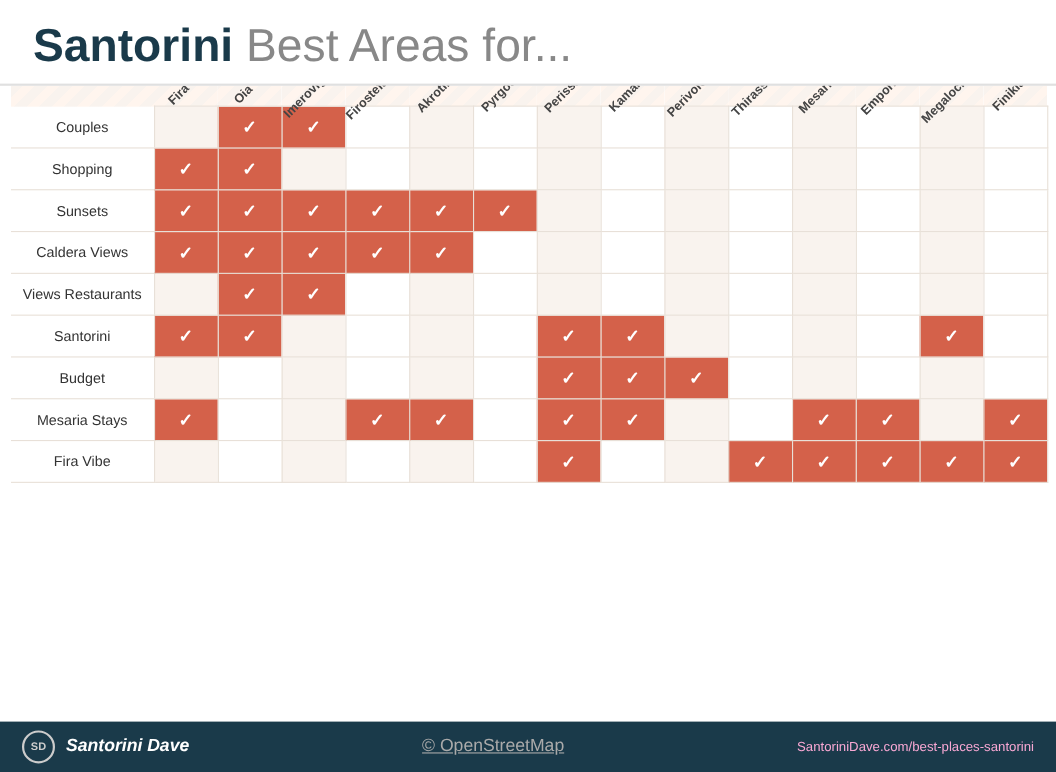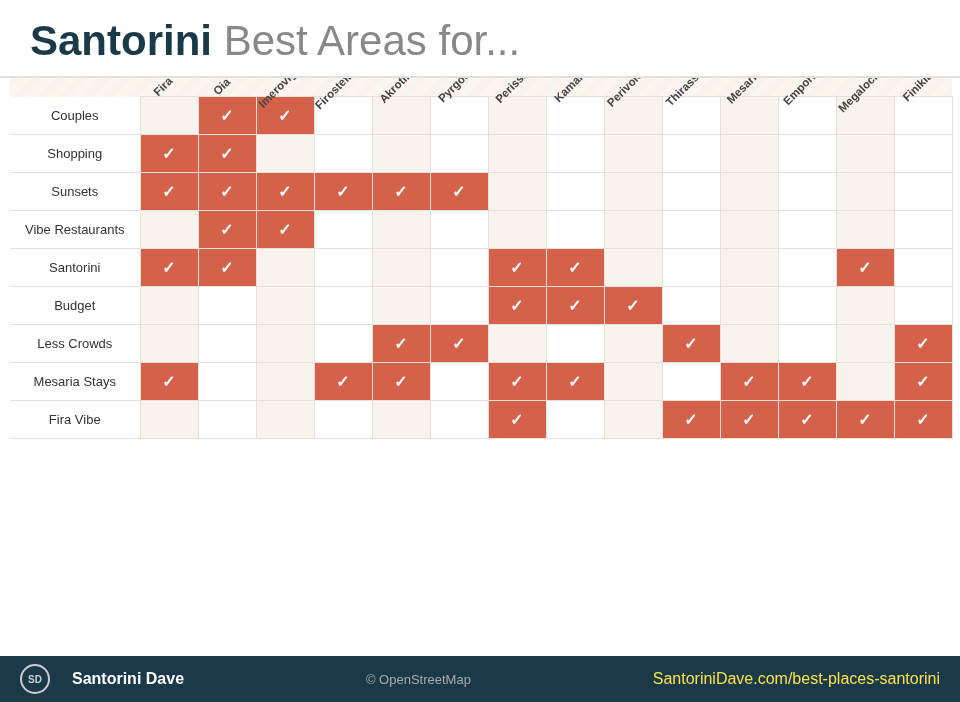--- a/index.html
+++ b/index.html
@@ -109,47 +109,49 @@
       color: #ccc;
       padding: 8px 20px;
       display: flex;
       align-items: center;
       justify-content: space-between;
       height: 46px;
     }
     .footer-left {
       display: flex;
       align-items: center;
-      gap: 22px;
+      gap: 10px;
     }
     .footer-logo {
       width: 30px;
       height: 30px;
       border-radius: 50%;
       background: #1a3a4a;
       border: 2px solid #ccc;
       display: flex;
       align-items: center;
       justify-content: center;
       font-size: 10px;
       color: #ccc;
       font-weight: bold;
     }
     .footer-brand {
       font-size: 16px;
       font-weight: 700;
       color: #fff;
+      font-style: italic;
     }
     .footer-center {
-      font-size: 13px;
+      font-size: 16px;
       color: #aaa;
+      text-decoration: underline;
     }
     .footer-right {
-      font-size: 16px;
-      color: #fde047;
+      font-size: 12px;
+      color: #f9a8d4;
     }
 
     
     .col-headers-bg {
       background: repeating-linear-gradient(
         -45deg,
         #f9f3ee,
         #f9f3ee 8px,
         #fff5ee 8px,
         #fff5ee 16px
@@ -236,21 +238,38 @@
             <td class="cell-light"></td>
             <td class="cell-white"></td>
             <td class="cell-light"></td>
             <td class="cell-white"></td>
             <td class="cell-light"></td>
             <td class="cell-white"></td>
             <td class="cell-light"></td>
             <td class="cell-white"></td>
           </tr>
           <tr class="data-row">
-            <td class="row-label">Vibe Restaurants</td>
+            <td class="row-label">Caldera Views</td>
+            <td class="cell-checked"><span class="checkmark">✓</span></td>
+            <td class="cell-checked"><span class="checkmark">✓</span></td>
+            <td class="cell-checked"><span class="checkmark">✓</span></td>
+            <td class="cell-checked"><span class="checkmark">✓</span></td>
+            <td class="cell-checked"><span class="checkmark">✓</span></td>
+            <td class="cell-white"></td>
+            <td class="cell-light"></td>
+            <td class="cell-white"></td>
+            <td class="cell-light"></td>
+            <td class="cell-white"></td>
+            <td class="cell-light"></td>
+            <td class="cell-white"></td>
+            <td class="cell-light"></td>
+            <td class="cell-white"></td>
+          </tr>
+          <tr class="data-row">
+            <td class="row-label">Views Restaurants</td>
             <td class="cell-light"></td>
             <td class="cell-checked"><span class="checkmark">✓</span></td>
             <td class="cell-checked"><span class="checkmark">✓</span></td>
             <td class="cell-white"></td>
             <td class="cell-light"></td>
             <td class="cell-white"></td>
             <td class="cell-light"></td>
             <td class="cell-white"></td>
             <td class="cell-light"></td>
             <td class="cell-white"></td>
@@ -285,37 +304,20 @@
             <td class="cell-light"></td>
             <td class="cell-white"></td>
             <td class="cell-checked"><span class="checkmark">✓</span></td>
             <td class="cell-checked"><span class="checkmark">✓</span></td>
             <td class="cell-checked"><span class="checkmark">✓</span></td>
             <td class="cell-white"></td>
             <td class="cell-light"></td>
             <td class="cell-white"></td>
             <td class="cell-light"></td>
             <td class="cell-white"></td>
-          </tr>
-          <tr class="data-row">
-            <td class="row-label">Less Crowds</td>
-            <td class="cell-light"></td>
-            <td class="cell-white"></td>
-            <td class="cell-light"></td>
-            <td class="cell-white"></td>
-            <td class="cell-checked"><span class="checkmark">✓</span></td>
-            <td class="cell-checked"><span class="checkmark">✓</span></td>
-            <td class="cell-light"></td>
-            <td class="cell-white"></td>
-            <td class="cell-light"></td>
-            <td class="cell-checked"><span class="checkmark">✓</span></td>
-            <td class="cell-light"></td>
-            <td class="cell-white"></td>
-            <td class="cell-light"></td>
-            <td class="cell-checked"><span class="checkmark">✓</span></td>
           </tr>
           <tr class="data-row">
             <td class="row-label">Mesaria Stays</td>
             <td class="cell-checked"><span class="checkmark">✓</span></td>
             <td class="cell-white"></td>
             <td class="cell-light"></td>
             <td class="cell-checked"><span class="checkmark">✓</span></td>
             <td class="cell-checked"><span class="checkmark">✓</span></td>
             <td class="cell-white"></td>
             <td class="cell-checked"><span class="checkmark">✓</span></td>

